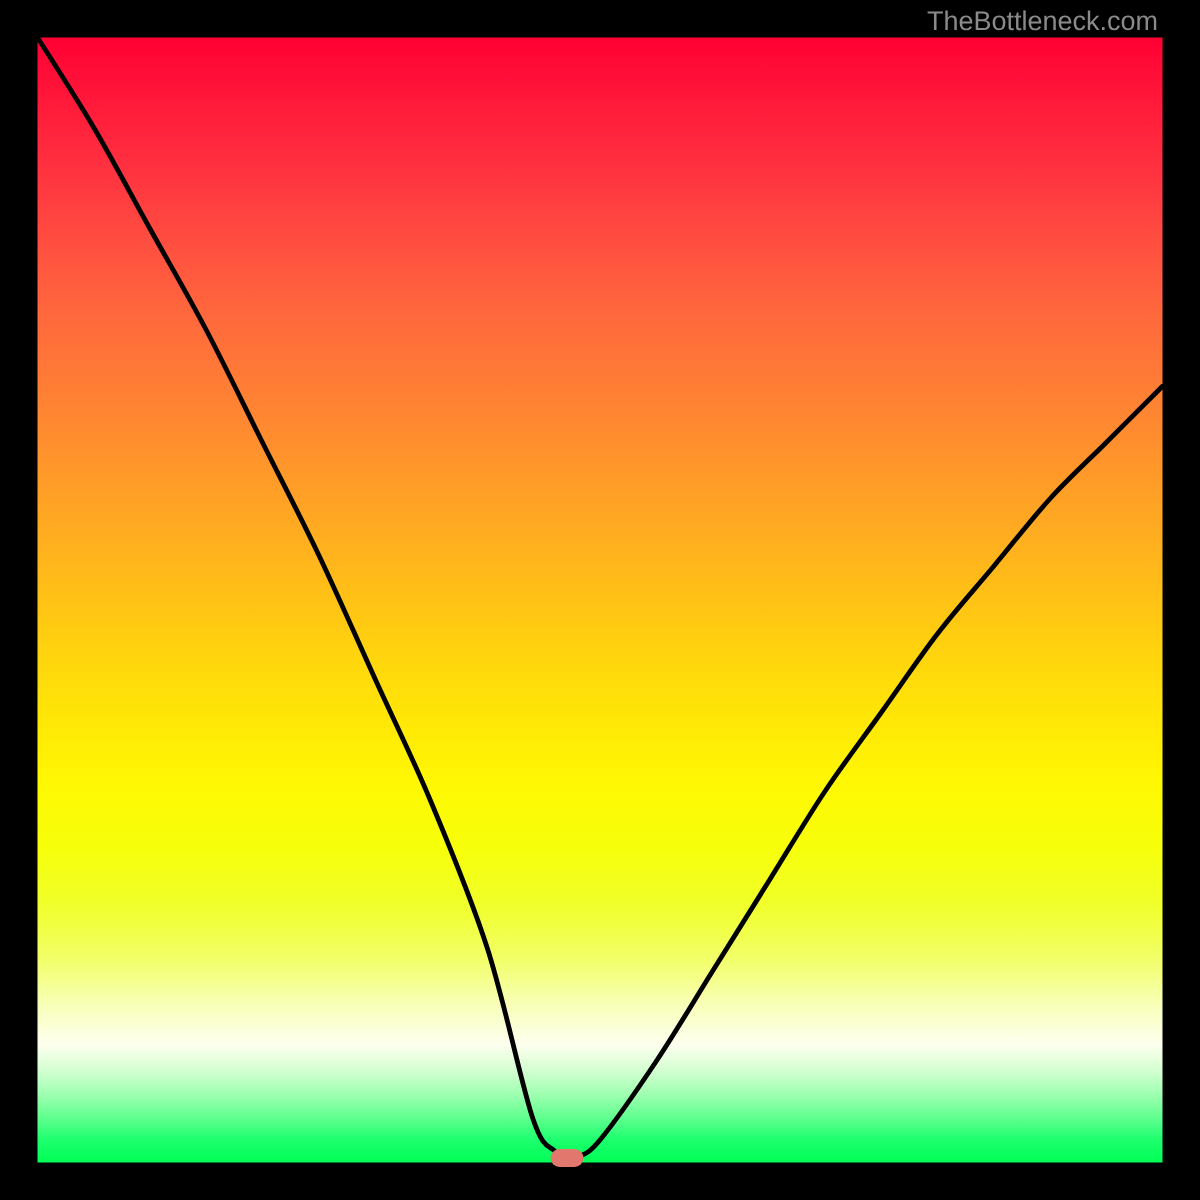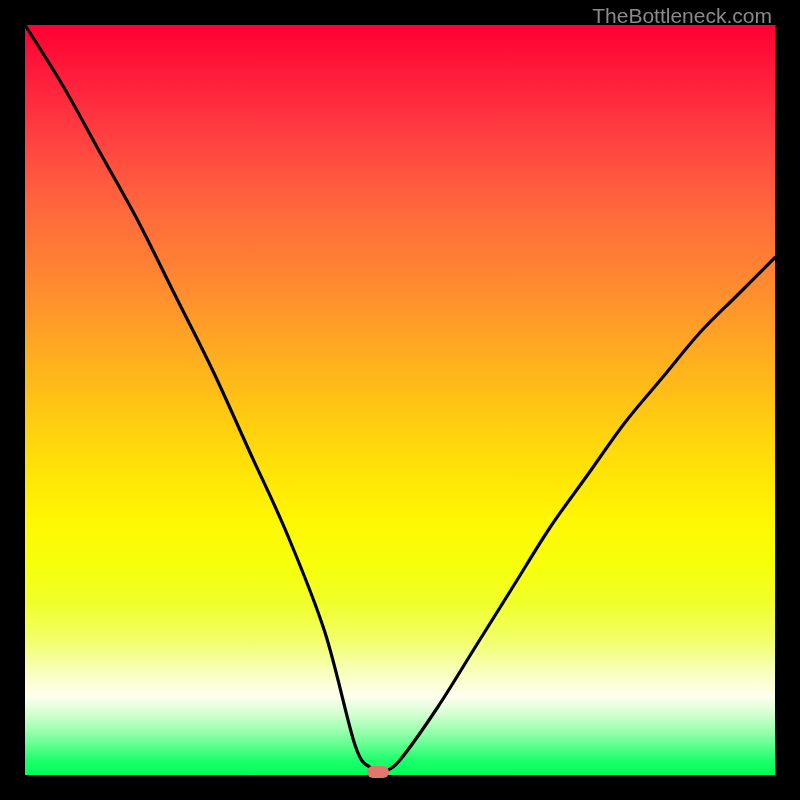--- a/index.html
+++ b/index.html
@@ -40,21 +40,21 @@
       #1dff6e 98%,
       #00ff55 100%
     );
   }
   .watermark {
     position: absolute;
     top: 4px;
     right: 28px;
     color: #8a8a8a;
     font-family: Arial, Helvetica, sans-serif;
-    font-size: 21px;
+    font-size: 18px;
     letter-spacing: 0px;
     z-index: 3;
   }
   svg.curve {
     position: absolute;
     left: 0;
     top: 0;
     width: 750px;
     height: 750px;
     overflow: visible;

